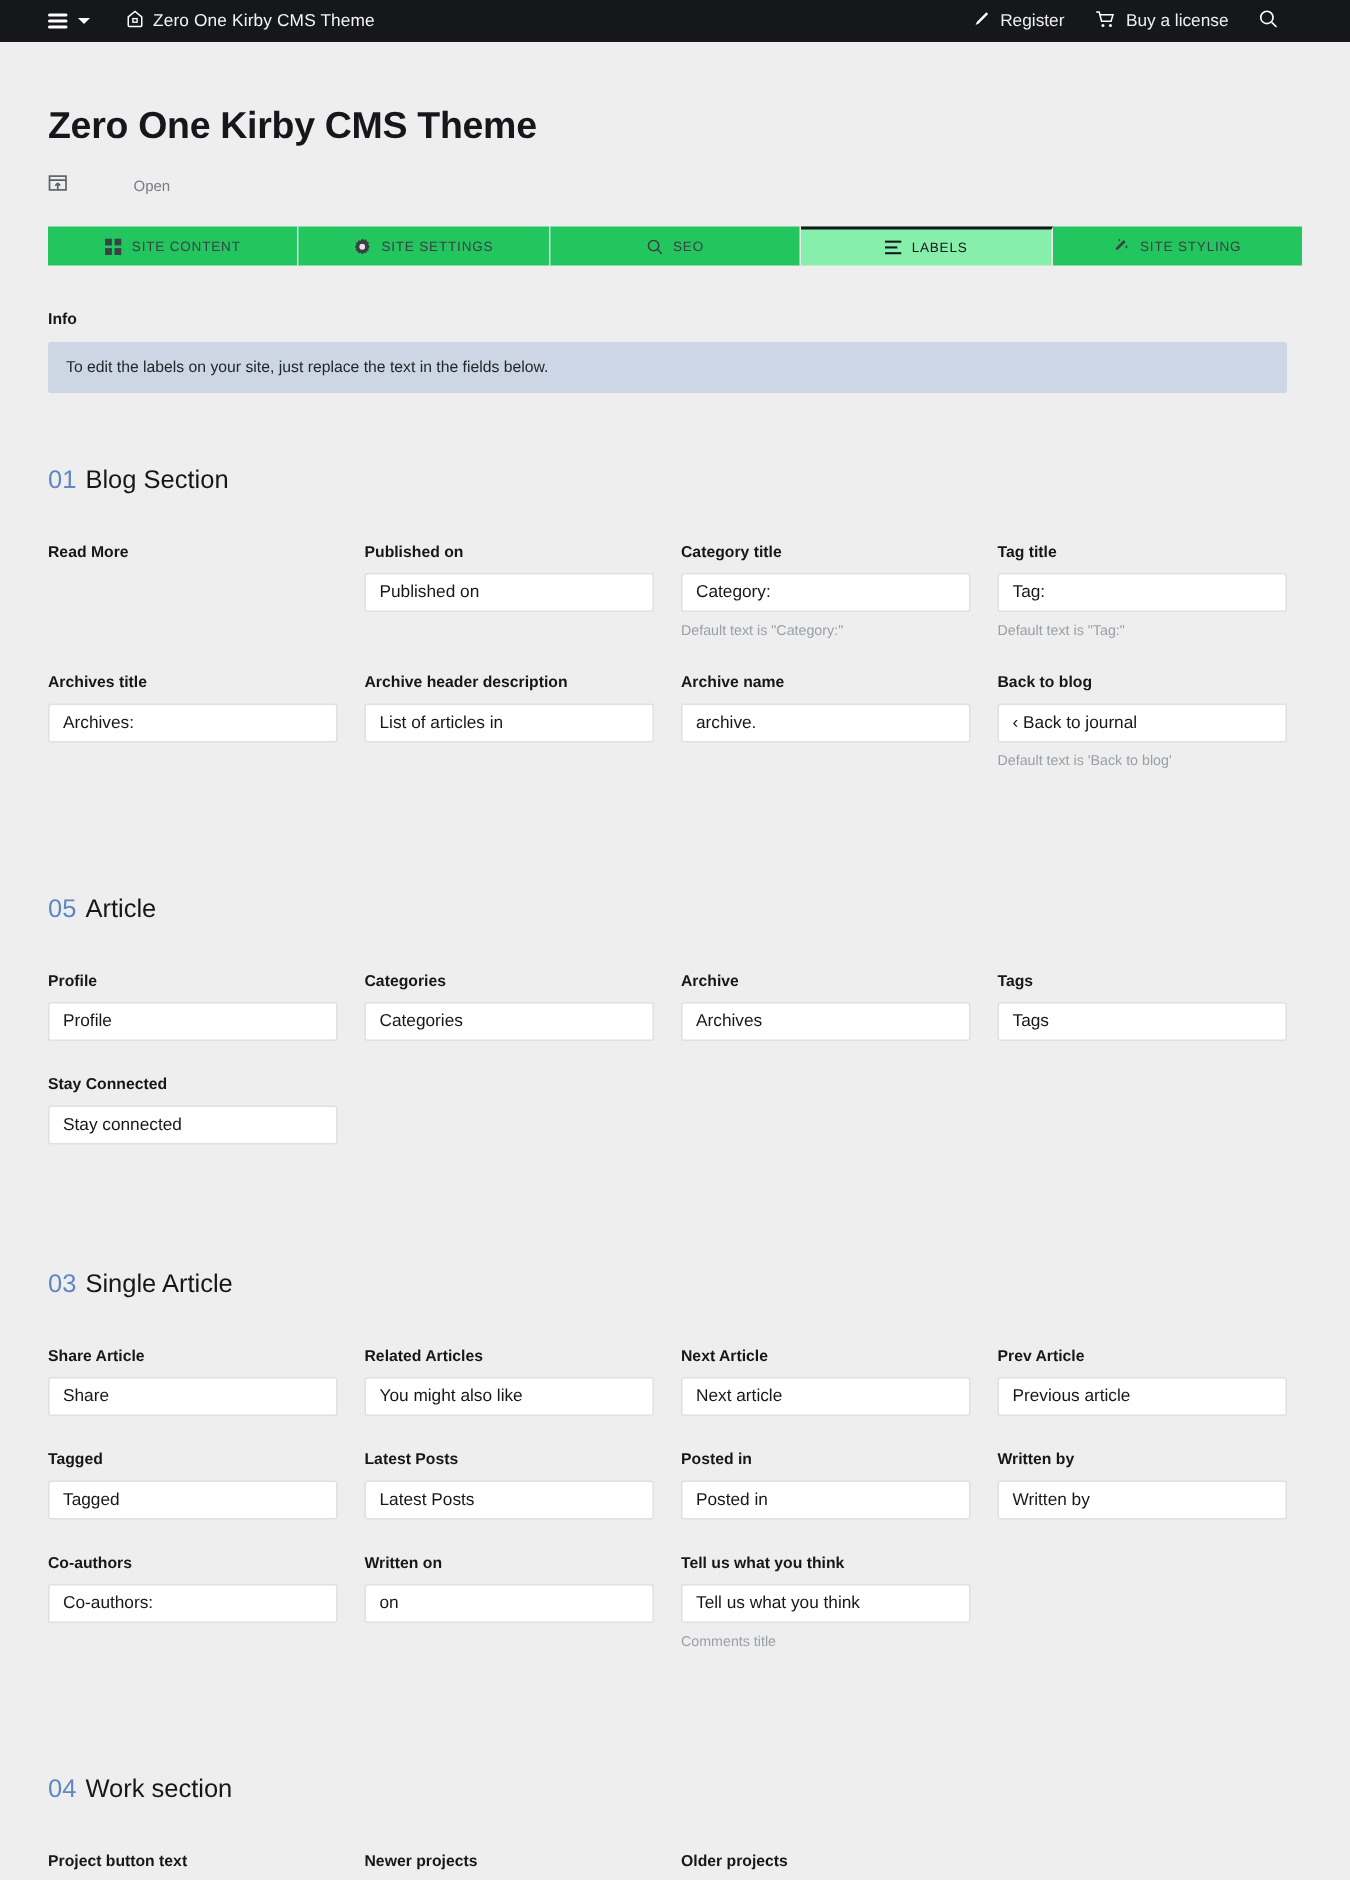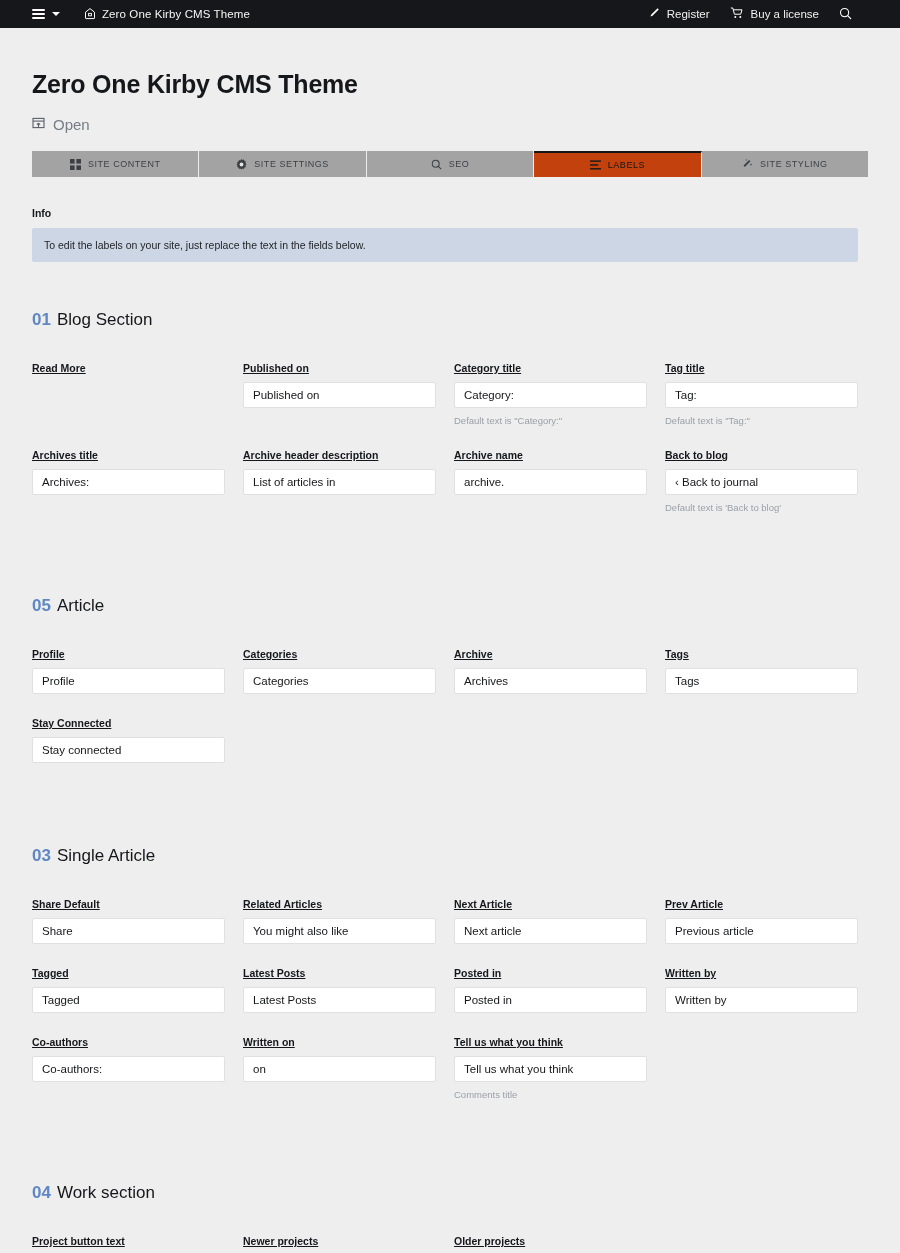--- a/index.html
+++ b/index.html
@@ -62,45 +62,45 @@
     font-size: 25px;
     font-weight: 700;
     letter-spacing: -0.2px;
     margin: 0 0 16px 0;
     color: #16171a;
   }
   .open-row {
     display: flex; align-items: center; gap: 8px;
     margin-bottom: 18px; cursor: pointer;
   }
-  .open-label { font-size: 15px; color: #777c86; }
+  .open-label { font-size: 10px; color: #777c86; margin-left: 36px; }
 
   
   .tabs {
     display: flex;
     border-bottom: 0;
     margin-bottom: 30px;
   }
   .tab {
     flex: 1 1 0;
     height: 26px;
-    background: #a3a3a3;
+    background: #22c55e;
     border-right: 1px solid #eeeeee;
     display: flex; align-items: center; justify-content: center;
     gap: 7px;
     font-size: 9px;
     letter-spacing: .55px;
     text-transform: uppercase;
     color: #3c3f44;
     cursor: pointer;
     position: relative;
   }
   .tab:last-child { border-right: 0; }
   .tab.active {
-    background: #c2410c;
+    background: #86efac;
     border-top: 2px solid #16171a;
     color: #16171a;
   }
   .tab-icon { display: flex; align-items: center; }
 
   
   .info-label {
     font-size: 10.5px;
     font-weight: 700;
     color: #16171a;
@@ -117,36 +117,35 @@
   }
 
   
   .section { margin-bottom: 8px; }
   .section-title {
     font-size: 17px;
     font-weight: 400;
     margin: 0 0 32px 0;
     color: #16171a;
   }
-  .section-num { color: #5f87c4; font-weight: 700; margin-right: 6px; }
+  .section-num { color: #5f87c4; font-weight: 400; margin-right: 6px; }
 
   .grid {
     display: grid;
     grid-template-columns: 211px 211px 211px 211px;
     column-gap: 0;
   }
 
   .field { padding-right: 18px; }
   .field-label {
     font-size: 10.5px;
     font-weight: 700;
     color: #16171a;
     margin-bottom: 8px;
     white-space: nowrap;
-    text-decoration: underline;
   }
   .field-input {
     width: 100%;
     height: 26px;
     background: #ffffff;
     border: 1px solid #e0e0e0;
     border-radius: 2px;
     font-size: 11.5px;
     color: #16171a;
     padding: 0 9px;
@@ -318,21 +317,21 @@
         <div class="rowgap"></div>
         <div class="grid">
           <div class="field"><div class="field-label">Stay Connected</div><input class="field-input" type="text" value="Stay connected" style=""></div>
         </div>
         <div class="rowgap"></div>
         <div class="sectiongap"></div>
       </div>
       <div class="section">
         <h2 class="section-title"><span class="section-num">03</span><span>Single Article</span></h2>
         <div class="grid">
-          <div class="field"><div class="field-label">Share Default</div><input class="field-input" type="text" value="Share" style=""></div>
+          <div class="field"><div class="field-label">Share Article</div><input class="field-input" type="text" value="Share" style=""></div>
           <div class="field"><div class="field-label">Related Articles</div><input class="field-input" type="text" value="You might also like" style=""></div>
           <div class="field"><div class="field-label">Next Article</div><input class="field-input" type="text" value="Next article" style=""></div>
           <div class="field"><div class="field-label">Prev Article</div><input class="field-input" type="text" value="Previous article" style=""></div>
         </div>
         <div class="rowgap"></div>
         <div class="grid">
           <div class="field"><div class="field-label">Tagged</div><input class="field-input" type="text" value="Tagged" style=""></div>
           <div class="field"><div class="field-label">Latest Posts</div><input class="field-input" type="text" value="Latest Posts" style=""></div>
           <div class="field"><div class="field-label">Posted in</div><input class="field-input" type="text" value="Posted in" style=""></div>
           <div class="field"><div class="field-label">Written by</div><input class="field-input" type="text" value="Written by" style=""></div>

